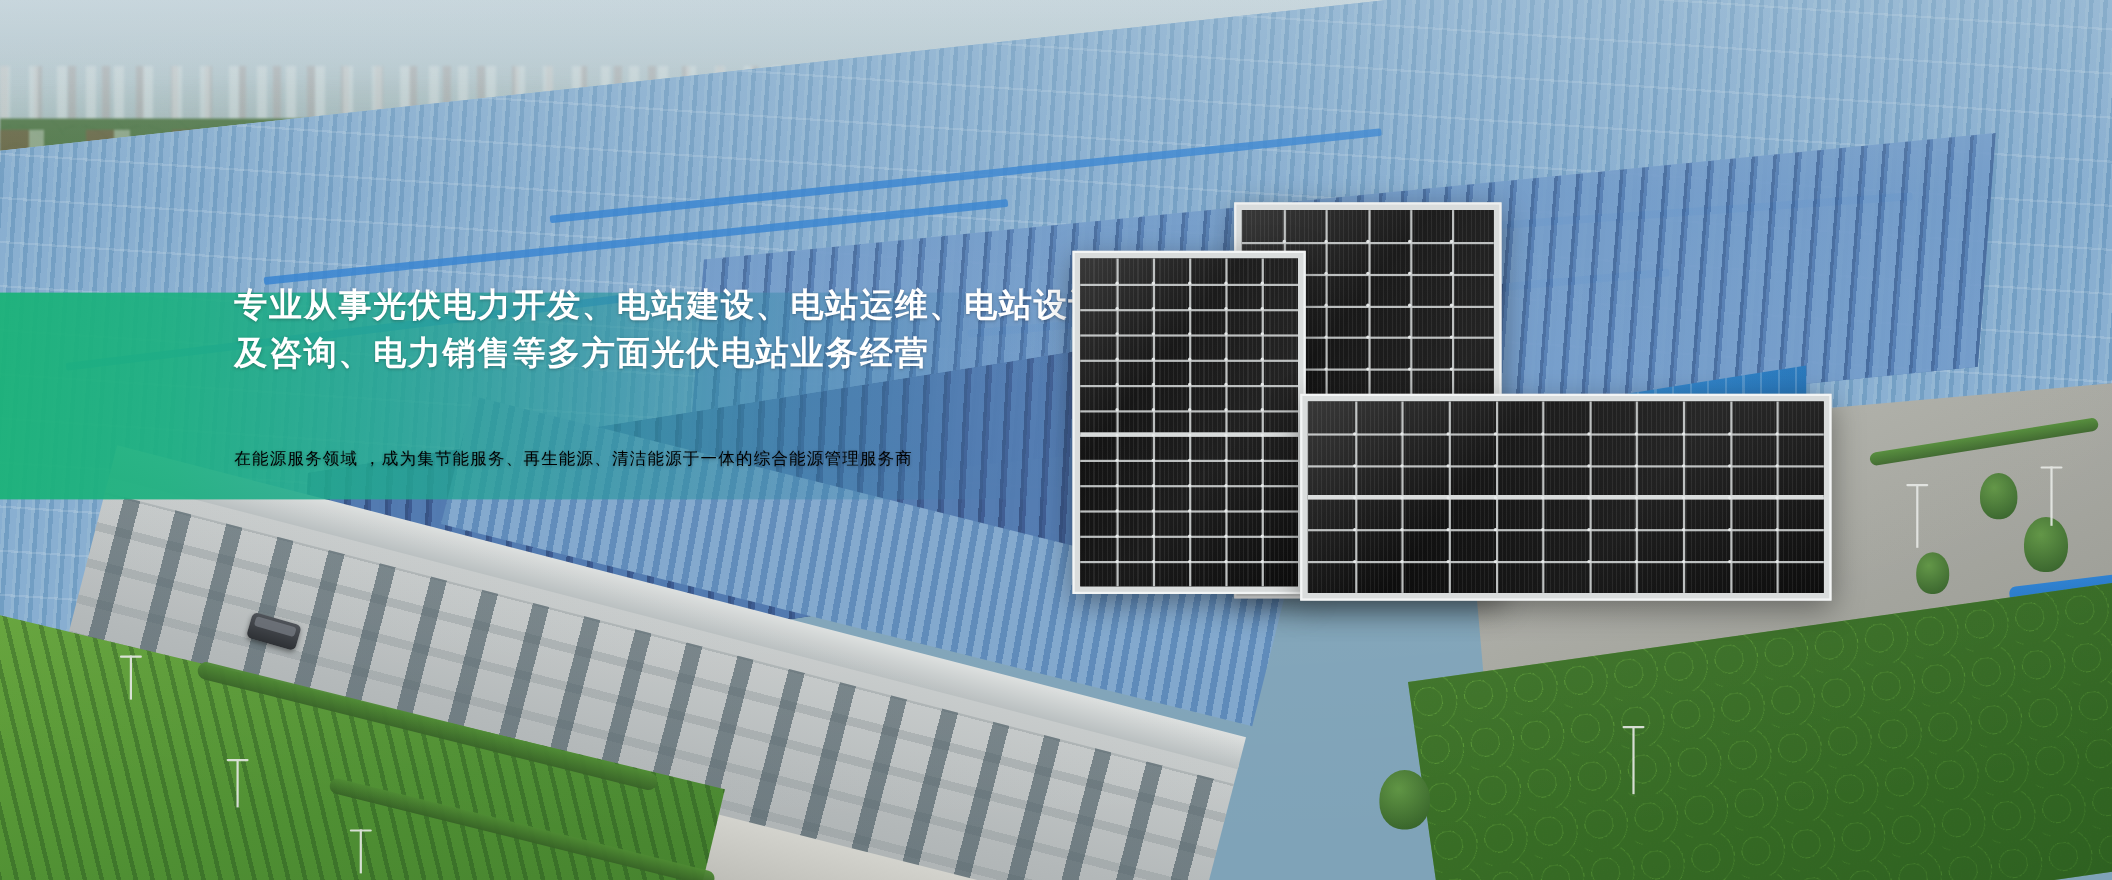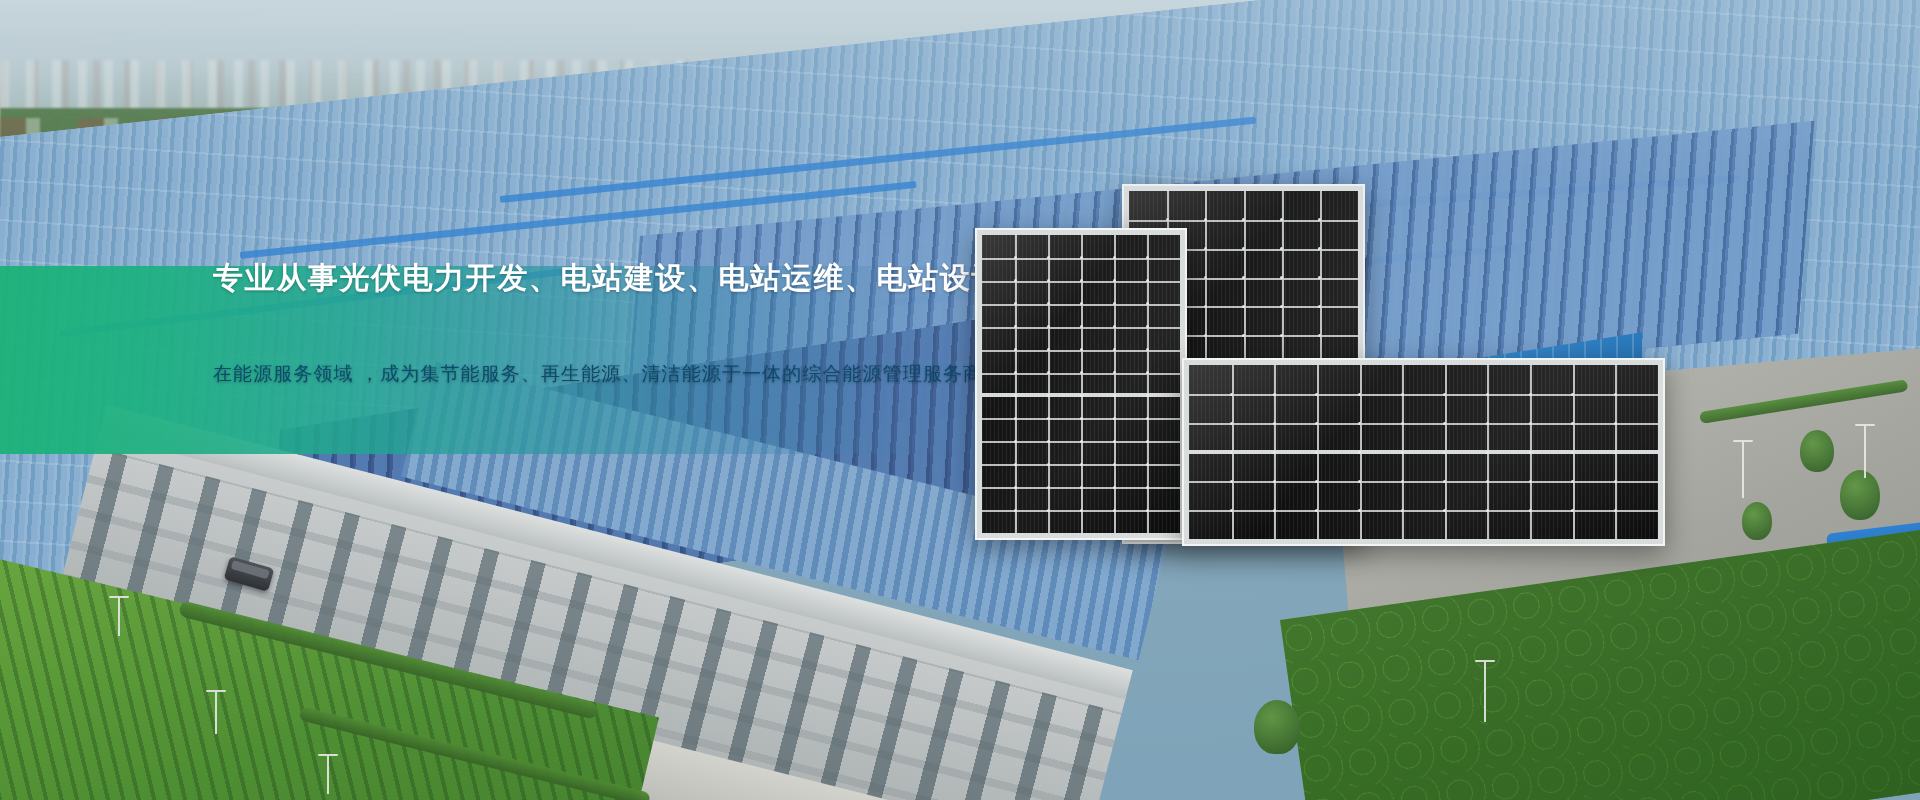--- a/index.html
+++ b/index.html
@@ -247,21 +247,21 @@
   }
 
   
   .hero-text{ position:absolute; left:213px; top:256px; width:1000px; }
   .headline{
     color:#ffffff; font-size:30px; line-height:44px; font-weight:bold;
     letter-spacing:1.6px; text-shadow:0 1px 3px rgba(0,0,0,.28);
     white-space:nowrap;
   }
   .subline{
-    margin-top:62px; color:#0c4a6e; font-size:19px; line-height:24px;
+    margin-top:62px; color:#000000; font-size:15px; line-height:24px;
     letter-spacing:1.1px; font-weight:normal;
     text-shadow:0 1px 3px rgba(0,0,0,.32); white-space:nowrap;
   }
 
   
   .panel{
     position:absolute; background:#d9dcdc; padding:5px;
     box-shadow:0 8px 26px rgba(0,0,0,.38);
     border:1px solid #eceeee;
   }
@@ -358,20 +358,21 @@
     <div class="lamp" style="left:1864px; top:424px; height:54px;"></div>
     <div class="lamp" style="left:1484px; top:660px; height:62px;"></div>
 
     <div class="photo-grade"></div>
   </div>
 
   <div class="overlay-band"></div>
 
   <div class="hero-text">
     <div class="headline">专业从事光伏电力开发、电站建设、电站运维、电站设计</div>
+    <div class="headline">及咨询、电力销售等多方面光伏电站业务经营</div>
     <div class="subline">在能源服务领域 ，成为集节能服务、再生能源、清洁能源于一体的综合能源管理服务商</div>
   </div>
 
   <div class="panel panel-back">
     <div class="cells" id="cells-back">
         <div class="grid-v" style="left: 38.1667px;"></div>
         <div class="grid-v" style="left: 76.3333px;"></div>
         <div class="grid-v" style="left: 114.5px;"></div>
         <div class="grid-v" style="left: 152.667px;"></div>
         <div class="grid-v" style="left: 190.833px;"></div>

